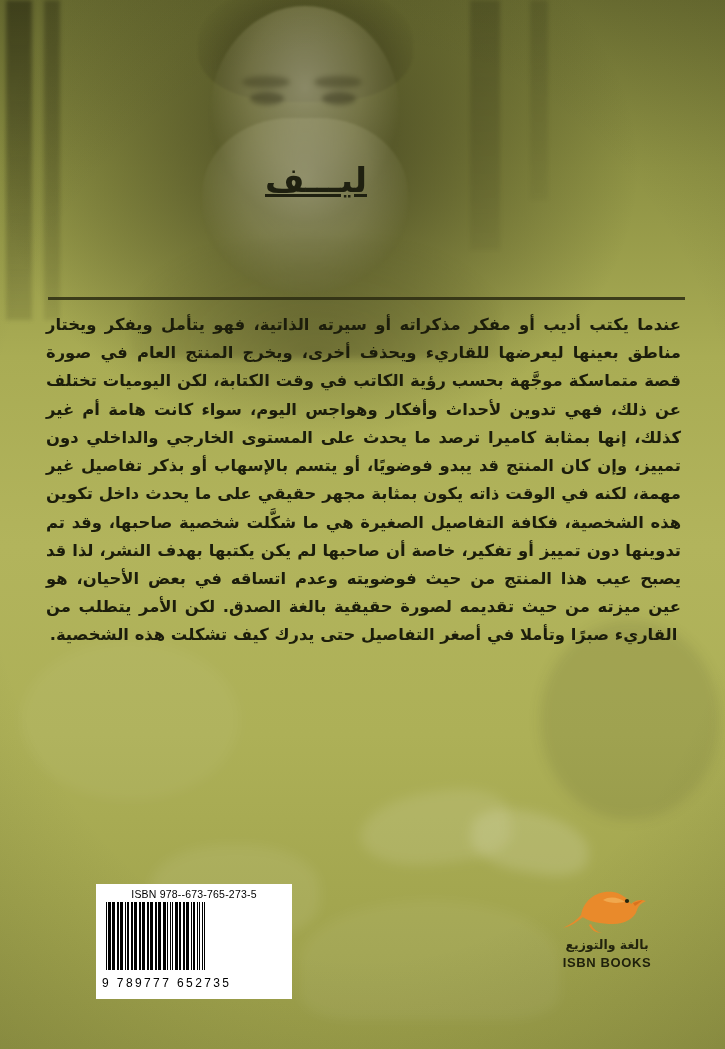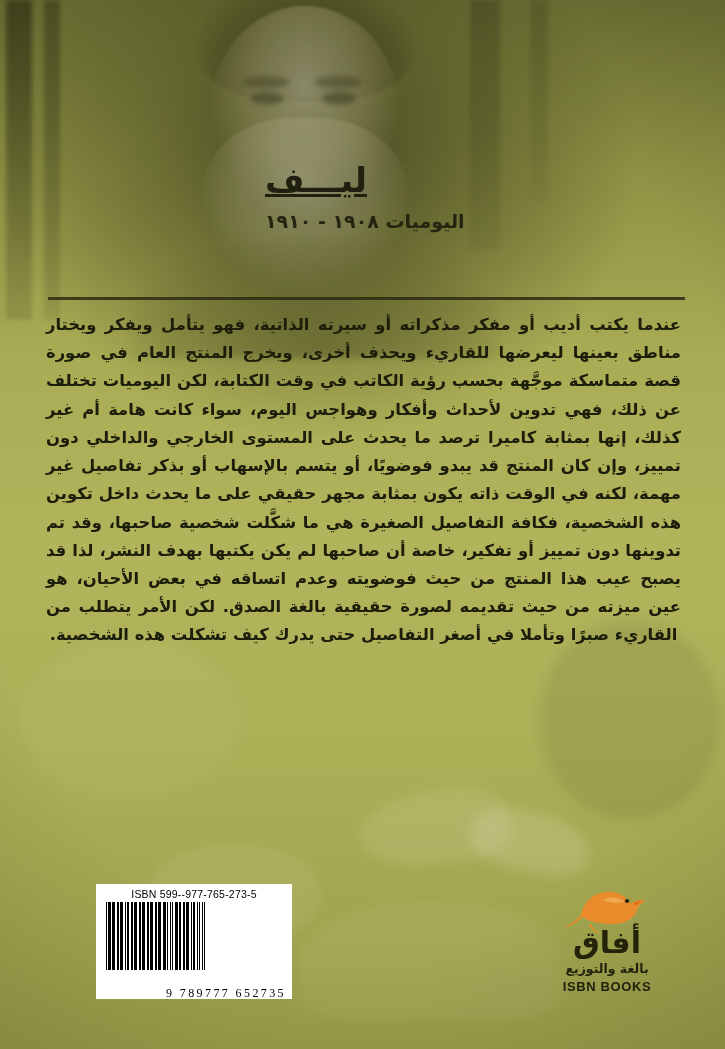--- a/index.html
+++ b/index.html
@@ -192,26 +192,26 @@
     gap: 0;
     direction: ltr;
     padding: 0 4px;
   }
   .bars i {
     display: block;
     background: #000;
     height: 100%;
   }
   .barcode-digits {
-    font-family: Liberation Serif, serif;
+    font-family: Liberation Sans, sans-serif;
     font-size: 12px;
     letter-spacing: 2.4px;
-    text-align: right;
+    text-align: left;
     direction: ltr;
-    margin-top: 16px;
+    margin-top: 6px;
     color: #000;
   }
 
   
   .logo {
     position: absolute;
     right: 48px;
     top: 872px;
     width: 140px;
     text-align: center;
@@ -269,29 +269,28 @@
   <div class="ghost g5"></div>
   <div class="ghost g6"></div>
   <div class="ghost g1"></div>
   <div class="ghost g2"></div>
   <div class="ghost g3"></div>
   <div class="ghost g4"></div>
   <div class="vign"></div>
 
   <div class="title-block">
     <div class="title-line1">ليـــف</div>
-    <div class="subtitle">اليوميات ١٩٠٨ - ١٩١٠</div>
   </div>
 
   <div class="rule"></div>
 
   <div class="body-text">عندما يكتب أديب أو مفكر مذكراته أو سيرته الذاتية، فهو يتأمل ويفكر ويختار مناطق بعينها ليعرضها للقاريء ويحذف أخرى، ويخرج المنتج العام في صورة قصة متماسكة موجَّهة بحسب رؤية الكاتب في وقت الكتابة، لكن اليوميات تختلف عن ذلك، فهي تدوين لأحداث وأفكار وهواجس اليوم، سواء كانت هامة أم غير كذلك، إنها بمثابة كاميرا ترصد ما يحدث على المستوى الخارجي والداخلي دون تمييز، وإن كان المنتج قد يبدو فوضويًا، أو يتسم بالإسهاب أو بذكر تفاصيل غير مهمة، لكنه في الوقت ذاته يكون بمثابة مجهر حقيقي على ما يحدث داخل تكوين هذه الشخصية، فكافة التفاصيل الصغيرة هي ما شكَّلت شخصية صاحبها، وقد تم تدوينها دون تمييز أو تفكير، خاصة أن صاحبها لم يكن يكتبها بهدف النشر، لذا قد يصبح عيب هذا المنتج من حيث فوضويته وعدم اتساقه في بعض الأحيان، هو عين ميزته من حيث تقديمه لصورة حقيقية بالغة الصدق. لكن الأمر يتطلب من القاريء صبرًا وتأملا في أصغر التفاصيل حتى يدرك كيف تشكلت هذه الشخصية.</div>
 
   <div class="barcode-box">
-    <div class="isbn-text">ISBN 599--977-765-273-5</div>
+    <div class="isbn-text">ISBN 978--673-765-273-5</div>
     <div class="bars" id="bars">
         <i style="width: 1px;"></i>
         <i style="width: 1px; background: transparent;"></i>
         <i style="width: 1px;"></i>
         <i style="width: 2px;"></i>
         <i style="width: 1px; background: transparent;"></i>
         <i style="width: 3px;"></i>
         <i style="width: 2px; background: transparent;"></i>
         <i style="width: 2px;"></i>
         <i style="width: 1px; background: transparent;"></i>
@@ -352,18 +351,17 @@
     <div class="logo-mark">
       <svg width="120" height="62" viewBox="0 0 120 62" aria-hidden="true">
         <path d="M34 44 C36 28 50 18 66 20 C74 21 80 26 84 32 C88 28 94 27 99 29 C94 31 91 34 90 38 C88 46 78 52 66 52 C54 52 42 50 34 44 Z" fill="#e98a2b"></path>
         <path d="M56 28 C62 24 72 25 78 30 C72 31 64 32 56 28 Z" fill="#f0a84e"></path>
         <circle cx="80" cy="29" r="2.1" fill="#23240d"></circle>
         <path d="M86 31 L96 28 L88 34 Z" fill="#d9731f"></path>
         <path d="M36 45 C30 50 24 54 16 56 C24 52 30 48 34 43 Z" fill="#e98a2b"></path>
         <path d="M44 52 C46 57 50 60 55 61 C49 61 44 58 42 53 Z" fill="#e98a2b"></path>
       </svg>
     </div>
-    <div class="logo-arabic">أفاق</div>
     <div class="logo-sub">بالغة والتوزيع</div>
     <div class="logo-en">ISBN BOOKS</div>
   </div>
 
 </div>
 
 </body></html>

